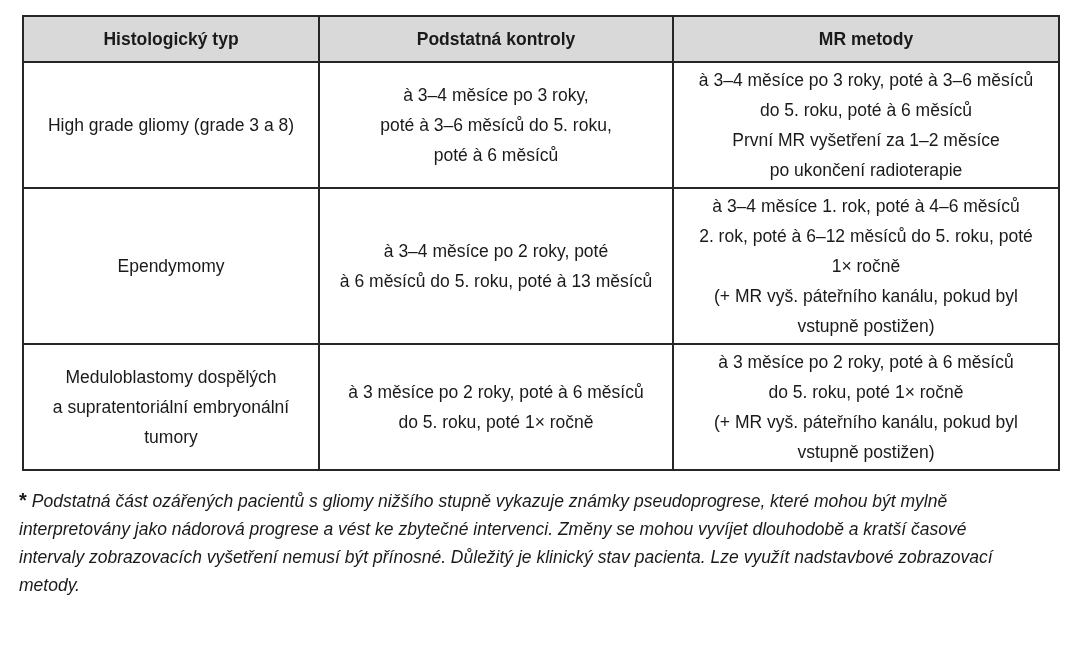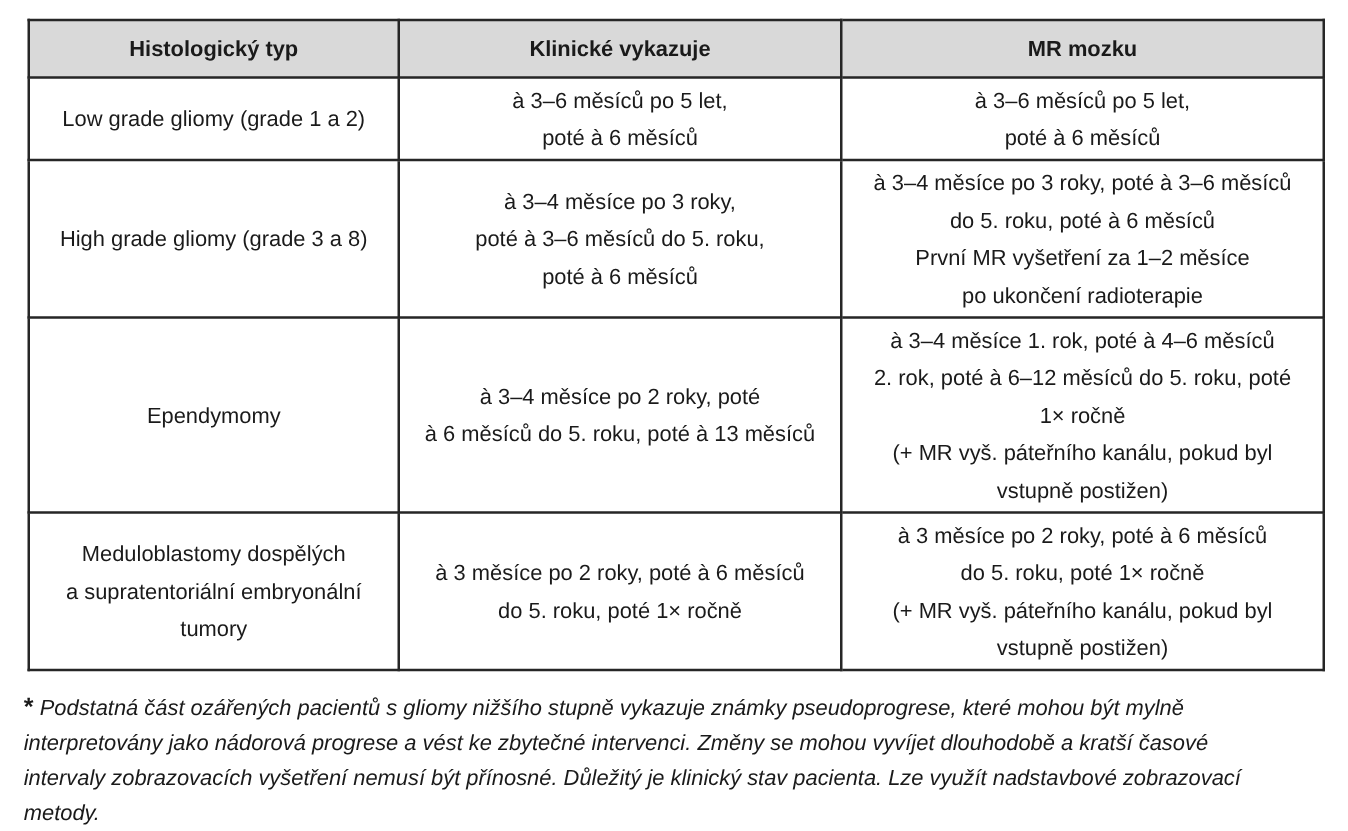--- a/index.html
+++ b/index.html
@@ -72,32 +72,25 @@
 
   <table class="schedule">
     <colgroup>
       <col class="c1">
       <col class="c2">
       <col class="c3">
     </colgroup>
     <thead>
       <tr>
         <th>Histologický typ</th>
-        <th>Klinické vykazuje</th>
-        <th>MR mozku</th>
+        <th>Podstatná kontroly</th>
+        <th>MR metody</th>
       </tr>
     </thead>
     <tbody>
-      <tr class="r1">
-        <td>Low grade gliomy (grade 1 a 2)</td>
-        <td>à 3–6 měsíců po 5 let,
-poté à 6 měsíců</td>
-        <td>à 3–6 měsíců po 5 let,
-poté à 6 měsíců</td>
-      </tr>
       <tr class="r2">
         <td>High grade gliomy (grade 3 a 8)</td>
         <td>à 3–4 měsíce po 3 roky,
 poté à 3–6 měsíců do 5. roku,
 poté à 6 měsíců</td>
         <td>à 3–4 měsíce po 3 roky, poté à 3–6 měsíců
 do 5. roku, poté à 6 měsíců
 První MR vyšetření za 1–2 měsíce
 po ukončení radioterapie</td>
       </tr>

